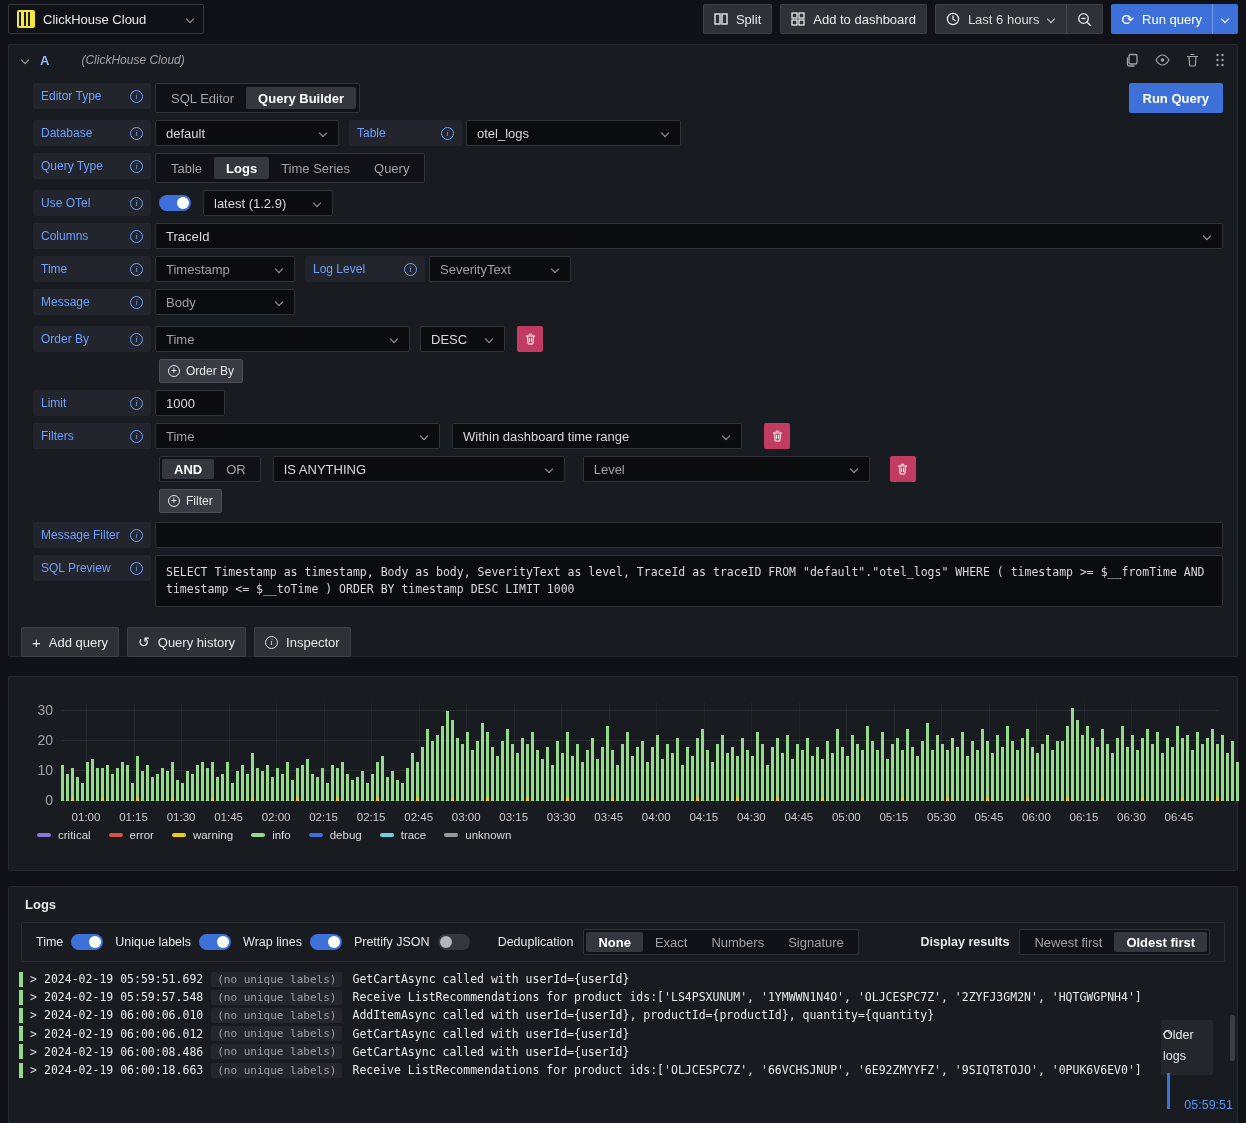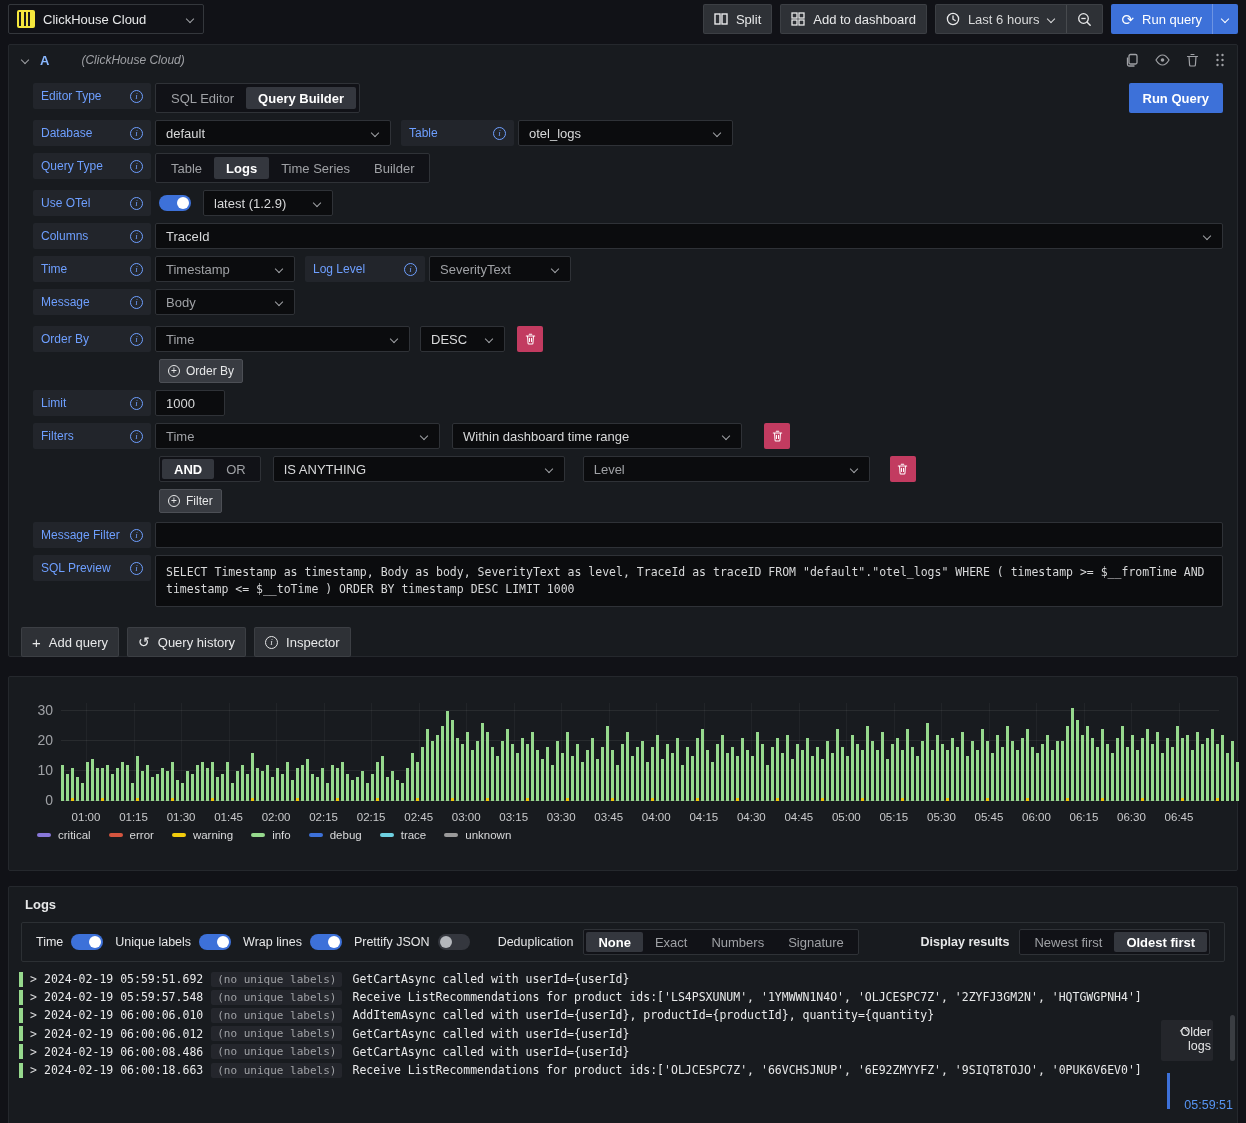--- a/index.html
+++ b/index.html
@@ -102,21 +102,21 @@
     display:flex; align-items:center; gap:8px; padding:0 10px; color:#e8e9ea; font-weight:500; cursor:pointer; }
   .log-rows { margin:8px 4px 0 10px; font-family:"DejaVu Sans Mono", monospace; font-size:11.5px; }
   .log-row { display:flex; align-items:center; height:18.2px; white-space:pre; cursor:pointer; }
   .lvl-bar { width:4px; height:15px; background:#96d98d; margin-right:7px; flex:none; }
   .row-chev { color:#d8d9da; width:14px; flex:none; }
   .row-time { color:#e8e9ea; margin-right:8px; }
   .row-labels { background:#24262c; color:#9fa1a5; padding:0 6px; border-radius:2px; margin-right:10px;
     height:15px; line-height:15px; font-size:11px; flex:none; }
   .row-msg { color:#e8e9ea; }
   .older-logs { position:absolute; right:24px; top:133px; width:52px; background:#24262b; border-radius:2px;
-    padding:5px 2px 8px; text-align:right; color:#e6e7e8; font-size:12.5px; line-height:14px; cursor:pointer; }
+    padding:5px 2px 8px; text-align:left; color:#e6e7e8; font-size:12.5px; line-height:21px; cursor:pointer; }
   .caret-up { width:9px; height:9px; margin:0 auto 2px; position:relative; }
   .caret-up::before { content:""; position:absolute; left:1px; top:3px; width:5px; height:5px;
     border-left:1.6px solid #d8d9da; border-top:1.6px solid #d8d9da; transform:rotate(45deg); }
   .scroll-thumb { position:absolute; right:2px; top:128px; width:5px; height:46px; background:#3a3d42; border-radius:3px; }
   .end-bar { position:absolute; right:67px; top:186px; width:3px; height:36px; background:#3d71d9; }
   .end-time { position:absolute; right:4px; top:211px; color:#5794f2; font-size:12.5px; }
 </style>
 </head>
 <body>
 
@@ -230,21 +230,21 @@
           <div class="seg-opt active">Query Builder</div>
         </div>
       <div class="rq-editor">Run Query</div>
     </div>
 
     <div class="frow">
       <div class="flabel">
           <span>Database</span>
           <span class="info-i">i</span>
         </div>
-      <div class="ctl" style="width:236px">
+      <div class="ctl" style="width:184px">
           <span>default</span>
           <span class="chev"></span>
         </div>
       <div class="flabel" style="width:113px; margin-left:6px">
           <span>Table</span>
           <span class="info-i">i</span>
         </div>
       <div class="ctl" style="width:215px">
           <span>otel_logs</span>
           <span class="chev"></span>
@@ -253,21 +253,21 @@
 
     <div class="frow">
       <div class="flabel">
           <span>Query Type</span>
           <span class="info-i">i</span>
         </div>
       <div class="seg">
           <div class="seg-opt">Table</div>
           <div class="seg-opt active">Logs</div>
           <div class="seg-opt">Time Series</div>
-          <div class="seg-opt">Builder</div>
+          <div class="seg-opt">Query</div>
         </div>
     </div>
 
     <div class="frow" style="align-items:center">
       <div class="flabel">
           <span>Use OTel</span>
           <span class="info-i">i</span>
         </div>
       <div class="toggle" style="margin:0 8px 0 4px"></div>
       <div class="ctl" style="width:130px">

